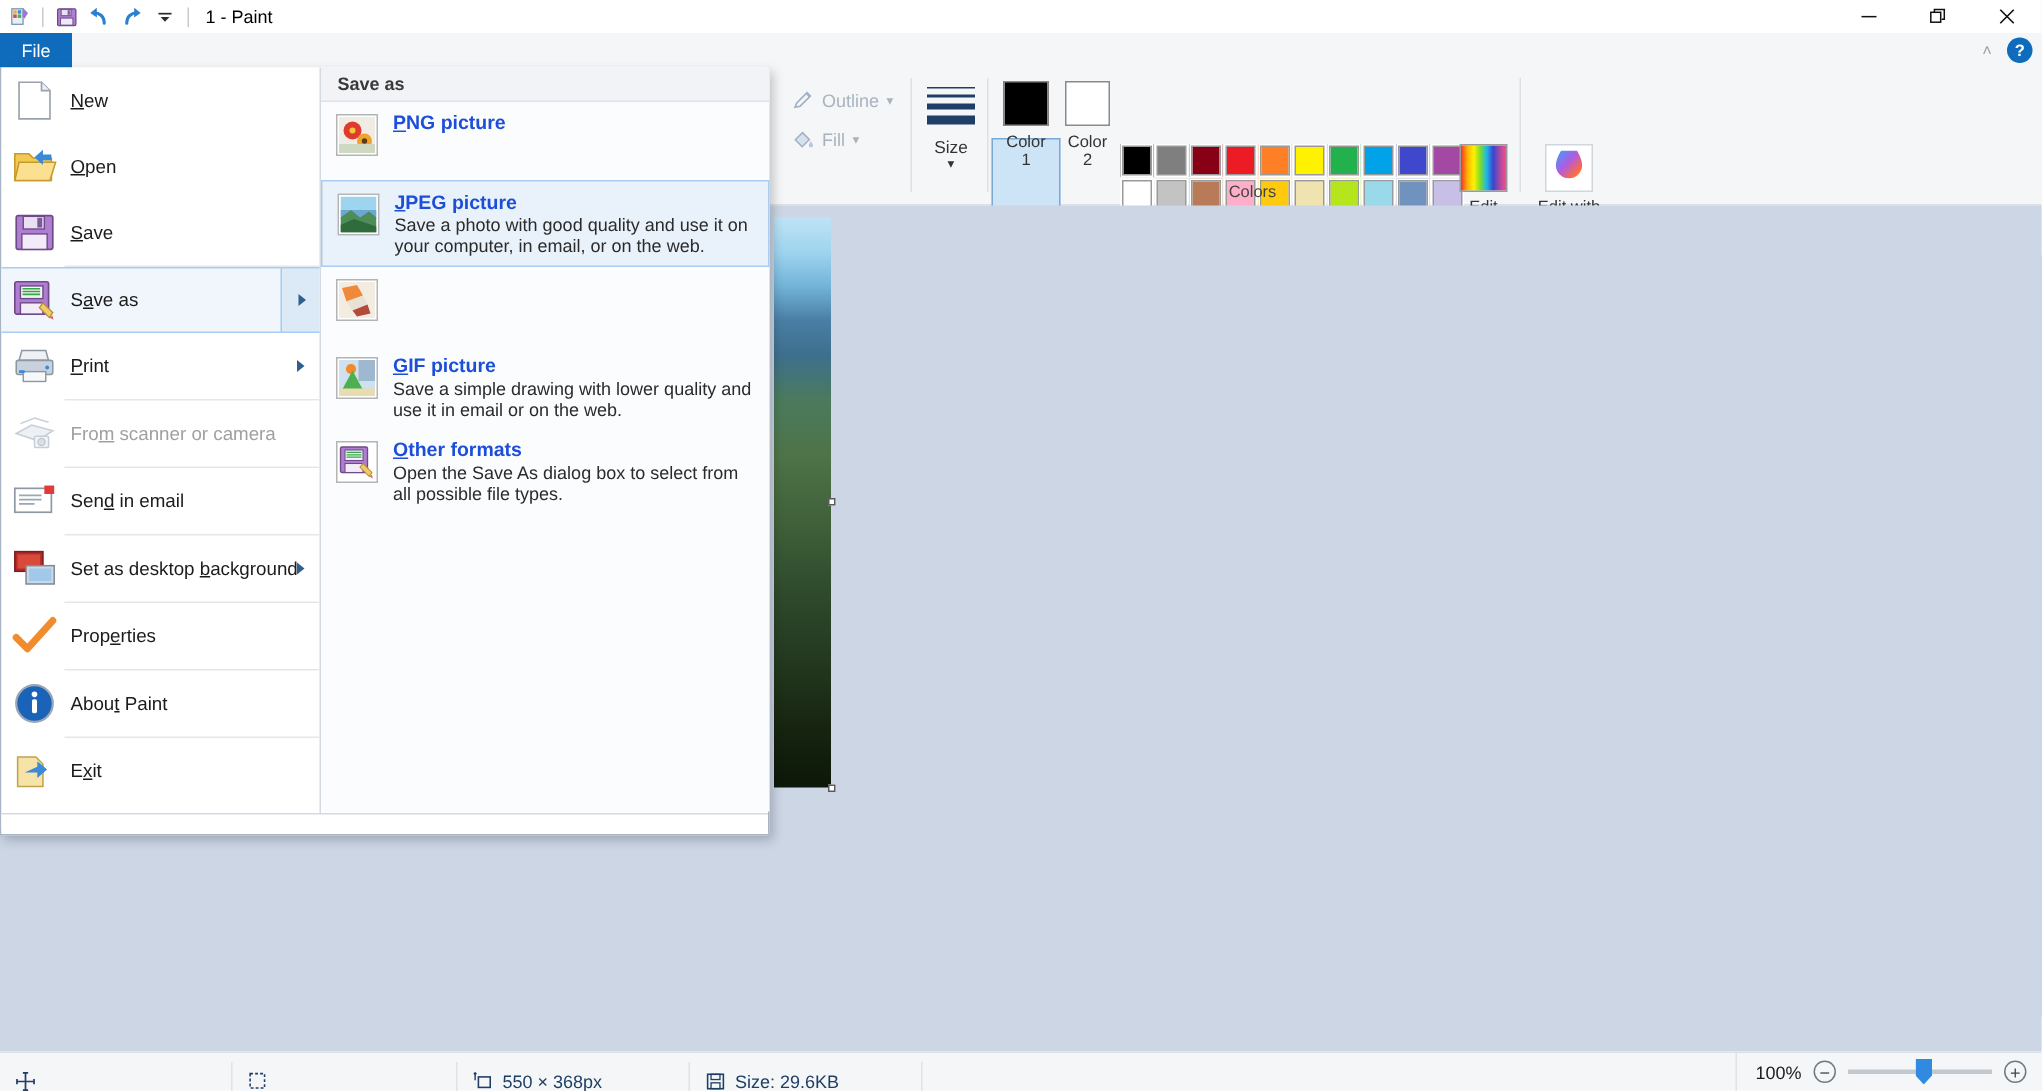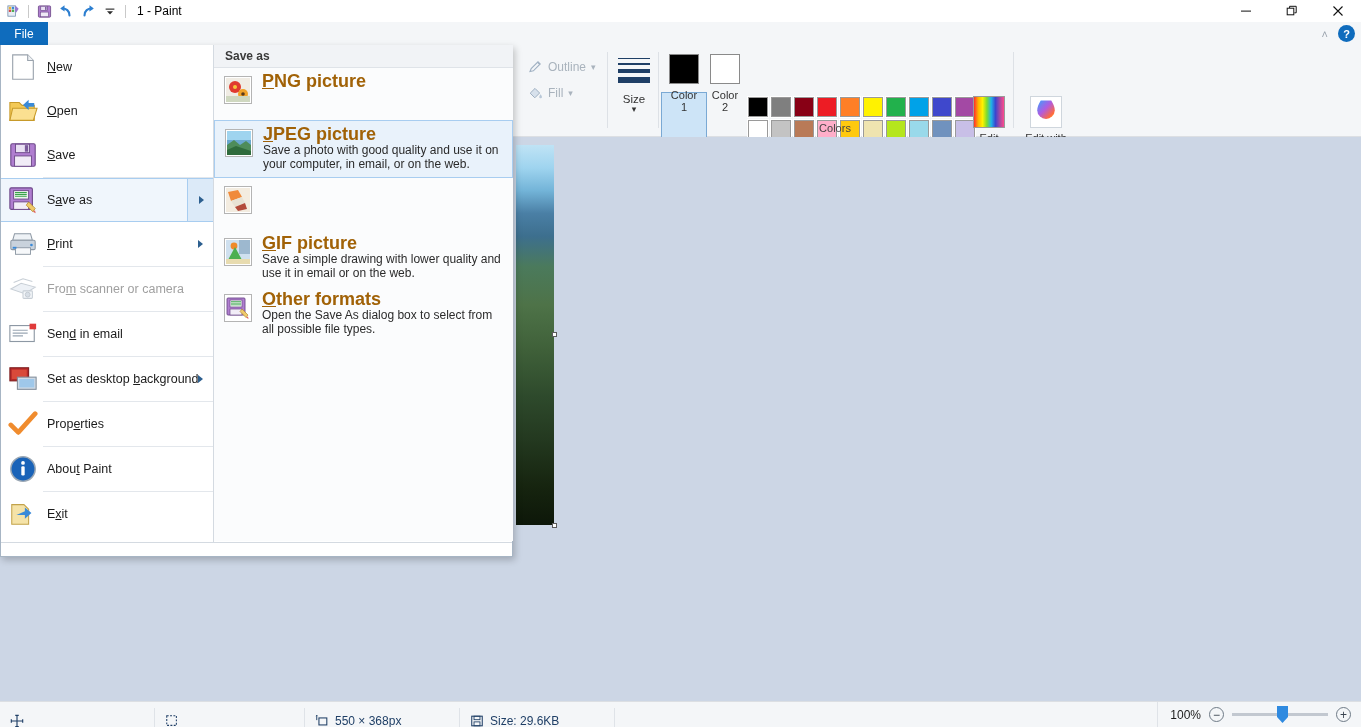--- a/index.html
+++ b/index.html
@@ -188,21 +188,21 @@
   .fmt.sel {
     background: #e9f2fb; border: 1px solid #a8cdf0;
   }
   .fmt .fmt-ico {
     width: 28px; height: 28px; flex: 0 0 28px; margin-right: 10px; margin-top: 2px;
     border: 1px solid #b4b4b4; background: #fff; padding: 1px;
   }
   .fmt .fmt-ico .inner { width: 100%; height: 100%; }
   .fmt .fmt-txt { flex: 1; }
   .fmt .fmt-title {
-    font-size: 18px; font-weight: bold; color: #a16207; line-height: 15px;
+    font-size: 13px; font-weight: bold; color: #1d4ed8; line-height: 15px;
     margin-bottom: 1px;
   }
   .fmt .fmt-desc { font-size: 12px; color: #2b2b2b; line-height: 14px; }
   #menu-bottom-strip {
     position: absolute; left: 0; bottom: 0; width: 511px; height: 14px;
     background: #ffffff; border-top: 1px solid #d4dae1;
   }
 
   
   #statusbar {

